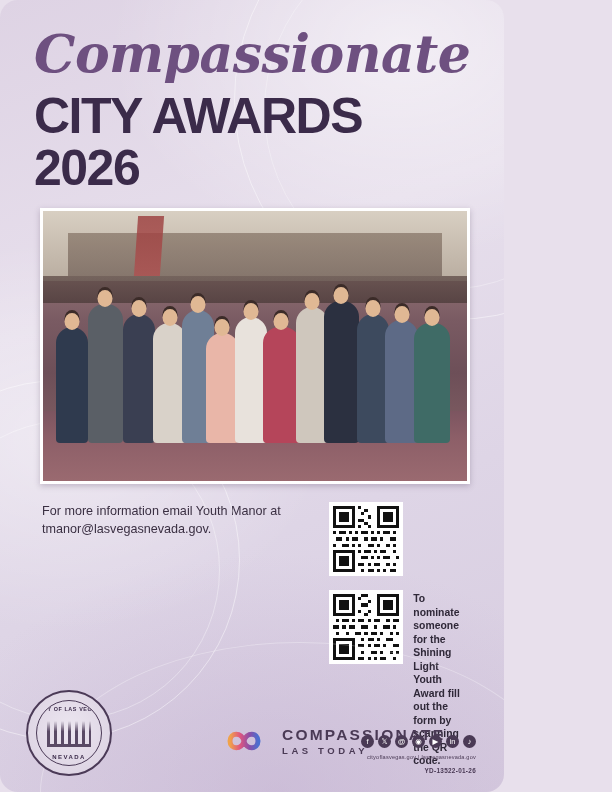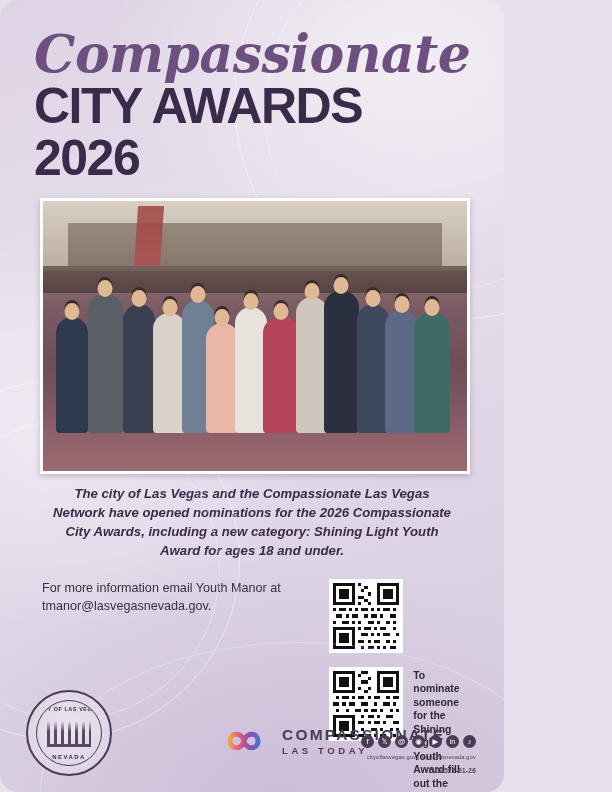--- a/index.html
+++ b/index.html
@@ -43,21 +43,21 @@
     color: #6e5080;
     letter-spacing: -0.5px;
   }
   .title-main {
     font-family: "Liberation Sans", sans-serif;
     font-weight: 700;
     font-size: 50px;
     line-height: 1.04;
     color: #3b2b4a;
     letter-spacing: -1.5px;
-    margin-top: 0;
+    margin-top: 10px;
   }
 
   
   .photo-wrap {
     position: relative;
     margin: 14px 34px 0 40px;
     height: 276px;
     border: 3px solid #ffffff;
     box-shadow: 0 2px 6px rgba(60,40,70,0.25);
     overflow: hidden;
@@ -293,21 +293,20 @@
         <div class="person" style="left:82%; width:8%; height:76%; background:#5d6a86;">
             <span class="head"></span>
           </div>
         <div class="person" style="left:89%; width:9%; height:74%; background:#3f6b66;">
             <span class="head"></span>
           </div>
       </div>
     </div>
   </div>
 
-  <div class="lede">The city of Las Vegas and the Compassionate Las Vegas Network have opened nominations for the 2026 Compassionate City Awards, including a new category: Shining Light Youth Award for ages 18 and under.</div>
 
   <div class="body-cols">
     <div class="col-left">
       <p>For more information email Youth Manor at tmanor@lasvegasnevada.gov.</p>
     </div>
     <div class="col-right">
 
       <div class="qr-row">
         <div class="qr">
           <svg viewBox="0 0 21 21" shape-rendering="crispEdges" aria-hidden="true">

